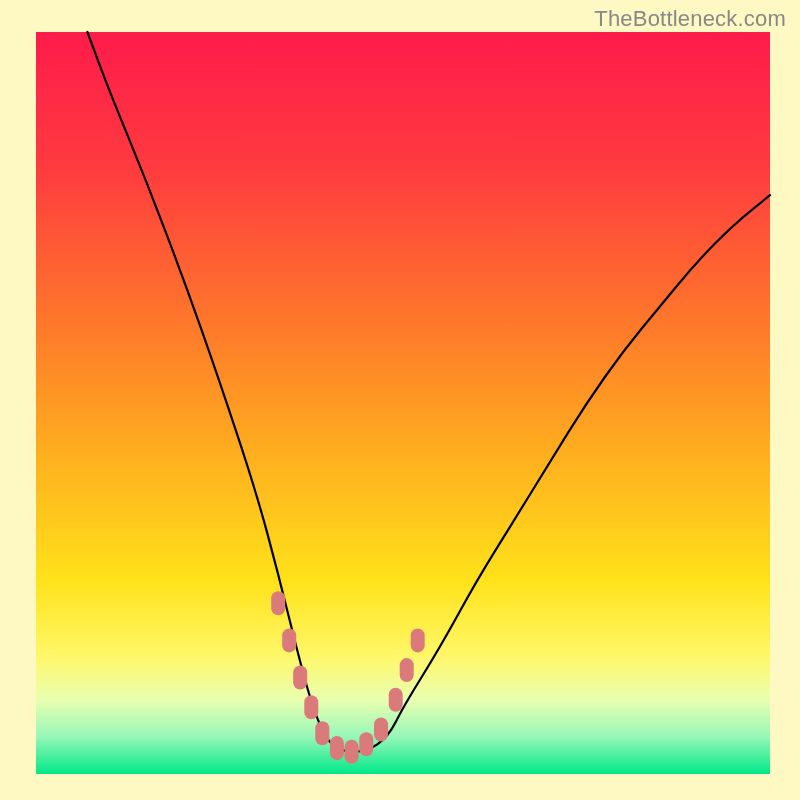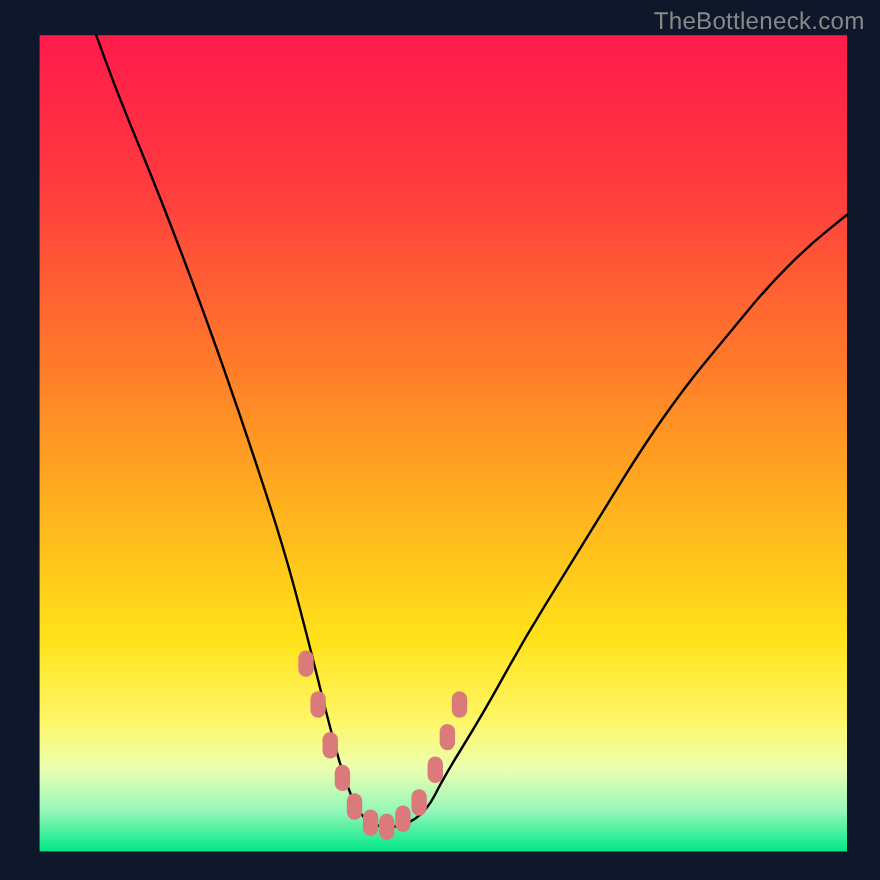--- a/index.html
+++ b/index.html
@@ -8,21 +8,21 @@
     width: 800px;
     height: 800px;
     background: #000000;
     overflow: hidden;
     font-family: Arial, Helvetica, sans-serif;
   }
   .stage {
     position: relative;
     width: 800px;
     height: 800px;
-    background: #0f172a;
+    background: #fef9c3;
     text-align: center;
   }
   .watermark {
     position: absolute;
     top: 6px;
     right: 14px;
     color: #888888;
     font-size: 22px;
     font-weight: 400;
     z-index: 10;

